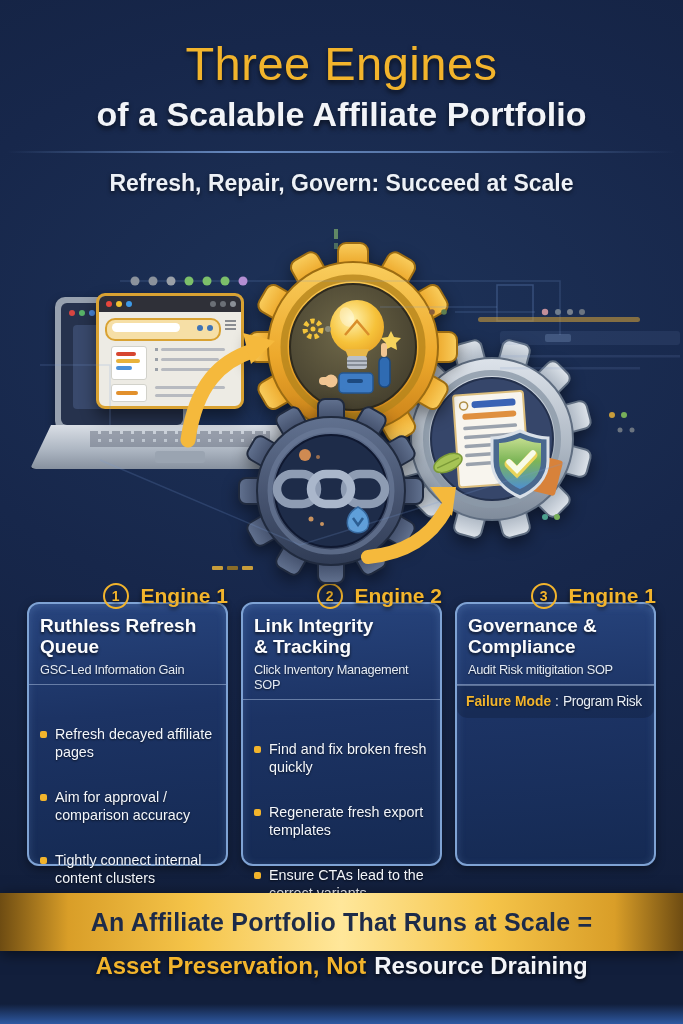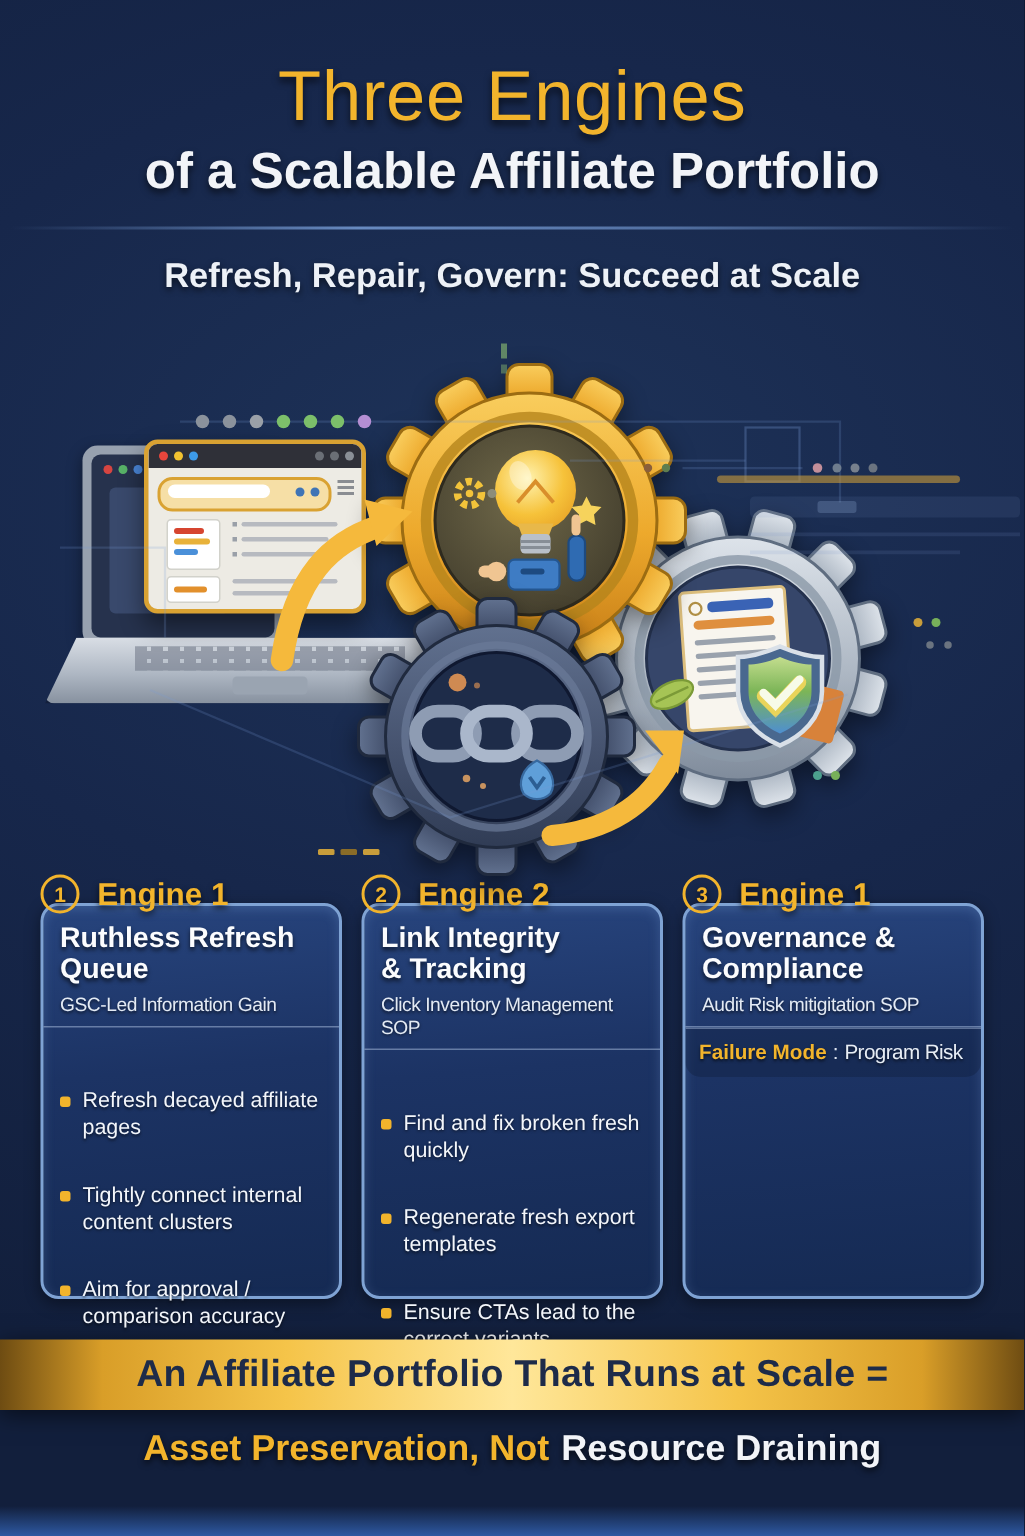--- a/index.html
+++ b/index.html
@@ -47,21 +47,21 @@
   .hamburger{position:absolute;right:5px;top:24px;width:11px;}
   .hamburger div{height:2px;background:#8a8d92;margin-bottom:2px;}
   .mini-card{position:absolute;background:#fff;border:1px solid #d2d2cb;border-radius:3px;}
   .bar{position:absolute;border-radius:2px;}
   .b-line{position:absolute;height:3px;background:#b7bac0;border-radius:2px;}
   .b-bullet{position:absolute;width:3px;height:3px;background:#9aa0a8;}
   .gear{position:absolute;filter:drop-shadow(0 6px 8px rgba(0,0,0,.45));}
   
   .engines{position:absolute;top:583px;left:0;right:0;display:flex;gap:13px;padding:0 27px;z-index:2;}
   .engine-col{flex:1;min-width:0;}
-  .engine-heading{text-align:left;position:relative;z-index:2;margin-bottom:-7px;
+  .engine-heading{text-align:right;position:relative;z-index:2;margin-bottom:-7px;
     font-size:21px;font-weight:bold;color:#F2B42C;text-shadow:0 2px 4px rgba(0,0,0,.7);}
   .num-circle{display:inline-flex;align-items:center;justify-content:center;width:22px;height:22px;
     border:2px solid #F2B42C;border-radius:50%;font-size:14px;margin-right:6px;vertical-align:2px;}
   .engine-card{height:260px;display:flex;flex-direction:column;border-radius:12px;
     background:linear-gradient(175deg,#27447d 0%,#1c3364 42%,#152a53 100%);
     border:2px solid #7fa3d4;
     box-shadow:0 3px 10px rgba(0,0,0,.4), inset 0 2px 8px rgba(140,180,240,.22);}
   .card-head{padding:11px 11px 7px;border-bottom:1px solid rgba(190,210,240,.45);}
   .card-title{font-size:19px;font-weight:bold;color:#FBFCFE;line-height:1.13;
     text-shadow:0 2px 3px rgba(0,0,0,.65);}
@@ -70,21 +70,21 @@
   .bullets{list-style:none;margin:0;padding:13px 11px 2px;flex:1;}
   .bullets li{display:flex;gap:8px;margin-bottom:13px;font-size:14.3px;color:#F3F6FB;
     line-height:1.23;text-shadow:0 1px 2px rgba(0,0,0,.6);font-weight:500;margin-top:28px;}
   .marker{width:7px;height:7px;background:#F2B42C;border-radius:2px;margin-top:5px;flex-shrink:0;}
   .failure{border-top:1px solid rgba(190,210,240,.4);padding:8px 9px 9px;font-size:13.8px;
     background:rgba(15,28,58,.35);border-radius:0 0 10px 10px;white-space:nowrap;overflow:hidden;}
   .f-label{font-weight:bold;color:#F2B42C;text-shadow:0 1px 2px rgba(0,0,0,.6);}
   .f-sep{color:#dfe6f0;margin:0 4px;}
   .f-value{color:#E7EDF5;letter-spacing:-.4px;text-shadow:0 1px 2px rgba(0,0,0,.6);}
   
-  .banner{position:absolute;top:893px;left:0;right:0;height:47px;display:flex;align-items:center;justify-content:center;
+  .banner{position:absolute;top:893px;left:0;right:0;height:58px;display:flex;align-items:center;justify-content:center;
     background:linear-gradient(90deg,#6e4c12 0%,#d99e28 10%,#f5c449 28%,#ffe globe79a 50%,#f5c449 72%,#d99e28 90%,#6e4c12 100%);
     box-shadow:0 3px 14px rgba(0,0,0,.55);z-index:2;}
   .banner-text{font-size:25px;font-weight:bold;color:#1d2b49;letter-spacing:.2px;}
   .footer-line{position:absolute;top:952px;left:0;right:0;text-align:center;font-size:24px;z-index:2;}
   .fl-highlight{font-weight:bold;color:#F2B42C;text-shadow:0 2px 4px rgba(0,0,0,.7);}
   .fl-rest{font-weight:600;color:#F2F4F8;text-shadow:0 2px 4px rgba(0,0,0,.7);margin-left:8px;}
   .bottom-glow{position:absolute;left:0;bottom:0;width:100%;height:20px;
     background:linear-gradient(180deg, rgba(21,36,68,0) 0%, #2e59a2 100%);}
 </style>
 </head>
@@ -382,25 +382,25 @@
           </div>
           <div class="card-subtitle">GSC-Led Information Gain</div>
         </div>
         <ul class="bullets">
           <li>
               <span class="marker"></span>
               <span>Refresh decayed affiliate pages</span>
             </li>
           <li>
               <span class="marker"></span>
+              <span>Aim for approval / comparison accuracy</span>
+            </li>
+          <li>
+              <span class="marker"></span>
               <span>Tightly connect internal content clusters</span>
-            </li>
-          <li>
-              <span class="marker"></span>
-              <span>Aim for approval / comparison accuracy</span>
             </li>
         </ul>
         <div class="failure">
           <span class="f-label">Failure Mode</span><span class="f-sep">:</span><span class="f-value">Rankings Decay</span>
         </div>
       </div>
     </div>
 
     <div class="engine-col">
       <div class="engine-heading">

